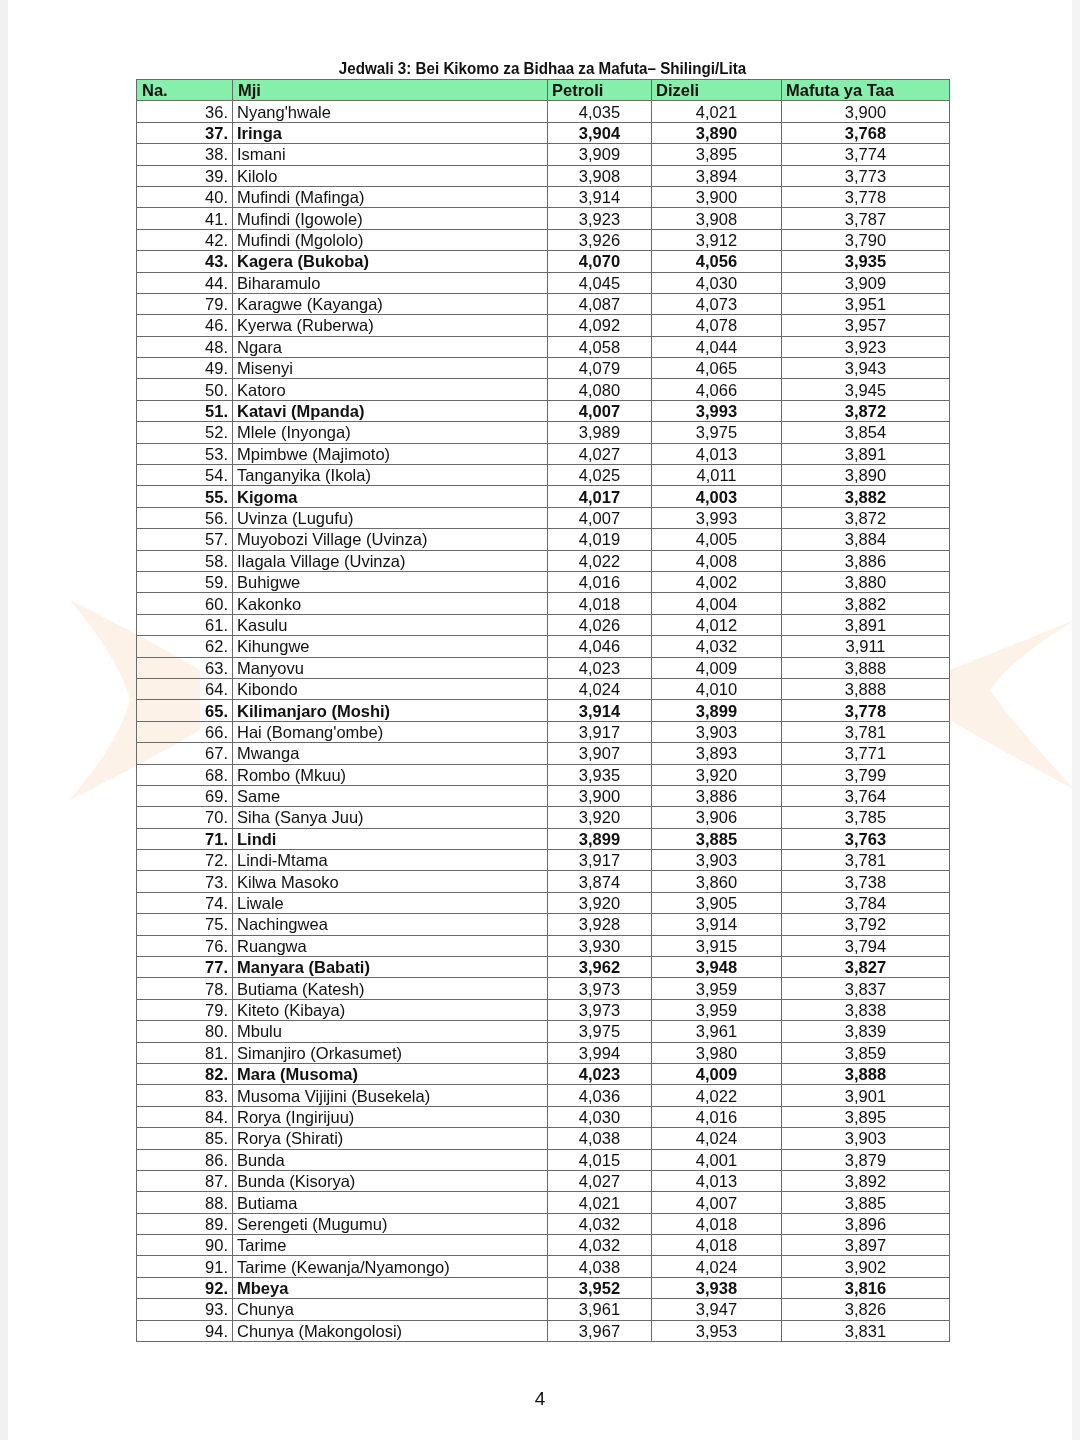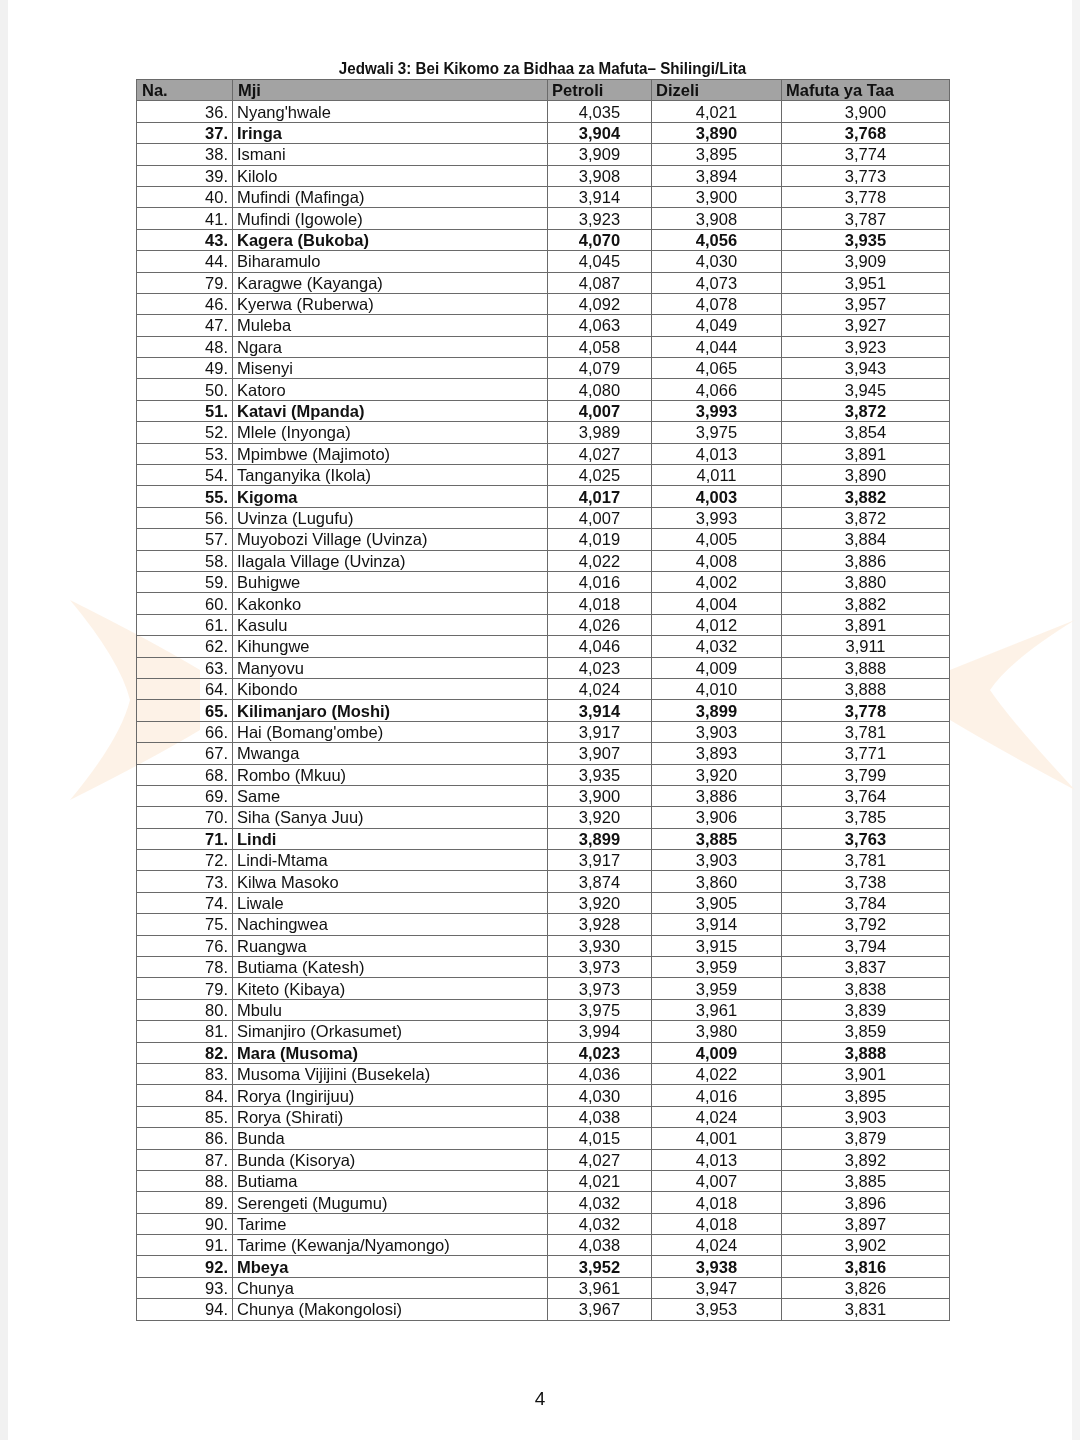--- a/index.html
+++ b/index.html
@@ -25,21 +25,21 @@
     col.c-no { width: 96px; }
     col.c-city { width: 315px; }
     col.c-pet { width: 104px; }
     col.c-diz { width: 130px; }
     col.c-taa { width: 168px; }
     th, td {
       border: 1px solid #6a6a6a;
       height: 20.4px; padding: 0 4px; line-height: 20px;
       white-space: nowrap; overflow: hidden;
     }
-    thead th { background: #a3a3a3; font-weight: bold; }
+    thead th { background: #86efac; font-weight: bold; }
     th.h-no, th.h-city { text-align: left; padding-left: 5px; }
     th.h-num { text-align: left; }
     td.no { text-align: right; }
     td.city { text-align: left; }
     td.num { text-align: center; }
     tr.bold td { font-weight: bold; }
     .page-num {
       position: absolute; left: 0; width: 1080px; top: 1388px;
       text-align: center; font-size: 19px; color: #111;
     }
@@ -112,20 +112,27 @@
         <td class="num">3,900</td>
         <td class="num">3,778</td>
       </tr>
       <tr>
         <td class="no">41.</td>
         <td class="city">Mufindi (Igowole)</td>
         <td class="num">3,923</td>
         <td class="num">3,908</td>
         <td class="num">3,787</td>
       </tr>
+      <tr>
+        <td class="no">42.</td>
+        <td class="city">Mufindi (Mgololo)</td>
+        <td class="num">3,926</td>
+        <td class="num">3,912</td>
+        <td class="num">3,790</td>
+      </tr>
       <tr class="bold">
         <td class="no">43.</td>
         <td class="city">Kagera (Bukoba)</td>
         <td class="num">4,070</td>
         <td class="num">4,056</td>
         <td class="num">3,935</td>
       </tr>
       <tr>
         <td class="no">44.</td>
         <td class="city">Biharamulo</td>
@@ -141,27 +148,20 @@
         <td class="num">3,951</td>
       </tr>
       <tr>
         <td class="no">46.</td>
         <td class="city">Kyerwa (Ruberwa)</td>
         <td class="num">4,092</td>
         <td class="num">4,078</td>
         <td class="num">3,957</td>
       </tr>
       <tr>
-        <td class="no">47.</td>
-        <td class="city">Muleba</td>
-        <td class="num">4,063</td>
-        <td class="num">4,049</td>
-        <td class="num">3,927</td>
-      </tr>
-      <tr>
         <td class="no">48.</td>
         <td class="city">Ngara</td>
         <td class="num">4,058</td>
         <td class="num">4,044</td>
         <td class="num">3,923</td>
       </tr>
       <tr>
         <td class="no">49.</td>
         <td class="city">Misenyi</td>
         <td class="num">4,079</td>
@@ -350,20 +350,27 @@
         <td class="num">3,914</td>
         <td class="num">3,792</td>
       </tr>
       <tr>
         <td class="no">76.</td>
         <td class="city">Ruangwa</td>
         <td class="num">3,930</td>
         <td class="num">3,915</td>
         <td class="num">3,794</td>
       </tr>
+      <tr class="bold">
+        <td class="no">77.</td>
+        <td class="city">Manyara (Babati)</td>
+        <td class="num">3,962</td>
+        <td class="num">3,948</td>
+        <td class="num">3,827</td>
+      </tr>
       <tr>
         <td class="no">78.</td>
         <td class="city">Butiama (Katesh)</td>
         <td class="num">3,973</td>
         <td class="num">3,959</td>
         <td class="num">3,837</td>
       </tr>
       <tr>
         <td class="no">79.</td>
         <td class="city">Kiteto (Kibaya)</td>

